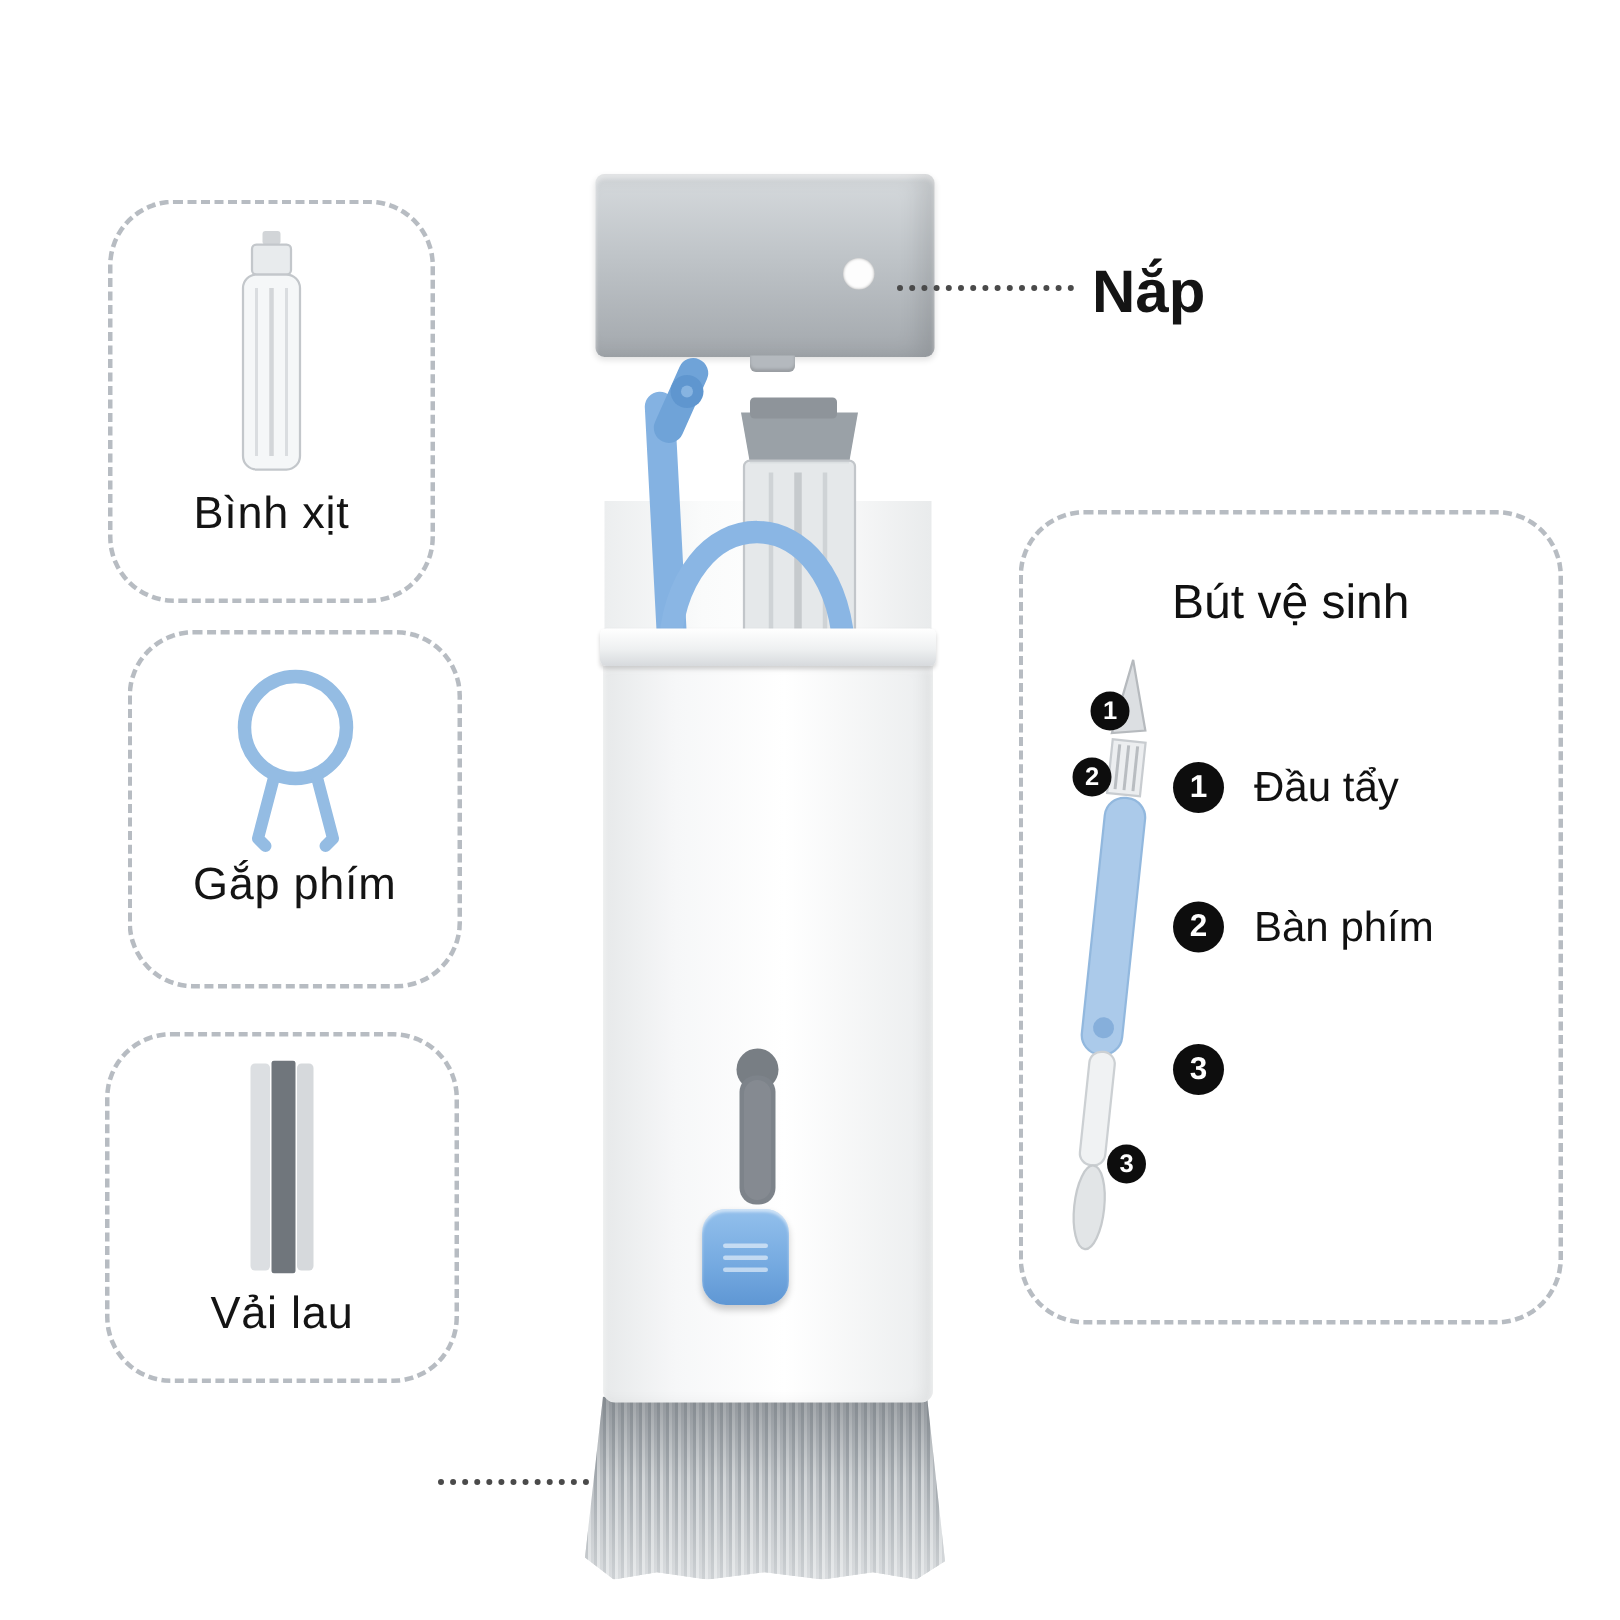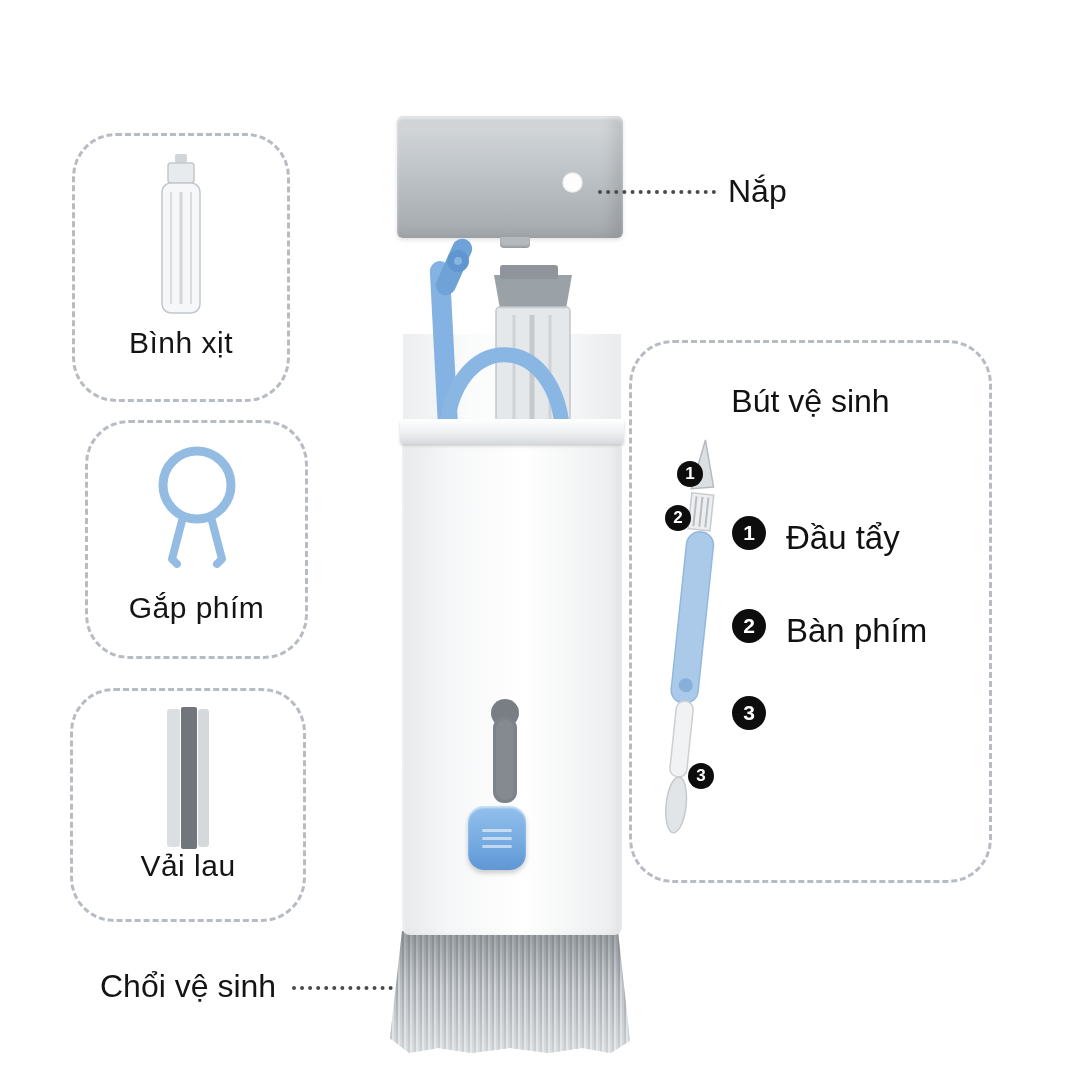--- a/index.html
+++ b/index.html
@@ -27,21 +27,21 @@
     background:#b4b9be;box-shadow:inset 0 -2px 2px rgba(0,0,0,.15);
   }
   .cap-hole{
     position:absolute;left:562px;top:172px;width:21px;height:21px;border-radius:50%;
     background:#fdfdfd;box-shadow:inset 0 0 2px rgba(0,0,0,.35);
   }
 
   
   .dotline{position:absolute;height:0;border-top:4px dotted #4a4a4a;}
 
-  .callout-text{position:absolute;font-size:32px;color:#141414;}
+  .callout-text{position:absolute;font-size:40px;color:#141414;font-weight:bold;}
 
   
   .case-top{
     position:absolute;left:403px;top:334px;width:218px;height:92px;
     background:linear-gradient(90deg,#eceeef,#fafbfb 30%,#ffffff 60%,#e9ebec 100%);
   }
   .case-rim{
     position:absolute;left:400px;top:419px;width:224px;height:25px;border-radius:4px;
     background:linear-gradient(180deg,#ffffff 0%,#eef0f1 55%,#d7dadd 100%);
     box-shadow:0 2px 3px rgba(0,0,0,.18);z-index:4;
@@ -63,30 +63,30 @@
   
   .bristles{
     position:absolute;left:390px;top:931px;width:240px;height:122px;z-index:2;
     background:
       linear-gradient(180deg,rgba(104,110,116,.55) 0%,rgba(150,156,161,.18) 45%,rgba(238,240,241,.55) 100%),
       repeating-linear-gradient(90deg,#a6acb1 0 2px,#dee1e3 2px 4px,#c2c6ca 4px 6px);
     clip-path:polygon(5% 0,95% 0,100% 90%,92% 100%,80% 96%,66% 100%,50% 96%,34% 100%,20% 96%,8% 100%,0 88%);
   }
 
   
-  .pen-box{left:629px;top:340px;width:357px;height:537px;}
+  .pen-box{left:679px;top:340px;width:357px;height:537px;}
   .pen-title{margin-top:40px;font-size:32px;text-align:center;}
   .badge{
     background:#0d0d0d;color:#fff;border-radius:50%;display:flex;align-items:center;justify-content:center;
     font-weight:bold;
   }
   .badge-sm{position:absolute;width:26px;height:26px;font-size:17px;}
   .pen-item{position:absolute;display:flex;align-items:center;left:100px;}
   .pen-item .badge{width:34px;height:34px;font-size:21px;flex:0 0 auto;}
-  .pen-item-label{font-size:33px;margin-left:20px;white-space:nowrap;margin-top:11px;}
+  .pen-item-label{font-size:28px;margin-left:20px;white-space:nowrap;}
 </style>
 </head>
 <body>
 
 <div class="canvas">
 
   <div class="dash-box" style="left:72px;top:133px;width:212px;height:247px;padding-top:16px;">
     <svg width="56" height="166" viewBox="0 0 56 166">
       <rect x="22" y="2" width="12" height="9" rx="2" fill="#d2d5d8"></rect>
       <rect x="15" y="11" width="26" height="20" rx="3" fill="#e8ebed" stroke="#c3c7cb" stroke-width="1.5"></rect>
@@ -97,30 +97,30 @@
     </svg>
     <div class="box-label" style="margin-top:8px;">Bình xịt</div>
   </div>
 
   <div class="dash-box" style="left:85px;top:420px;width:217px;height:215px;padding-top:18px;">
     <svg width="112" height="128" viewBox="0 0 112 128">
       <circle cx="56" cy="44" r="34" fill="none" stroke="#94bce3" stroke-width="9"></circle>
       <path d="M42 76 L31 118 L36 123" fill="none" stroke="#94bce3" stroke-width="8" stroke-linecap="round" stroke-linejoin="round"></path>
       <path d="M70 76 L81 118 L76 123" fill="none" stroke="#94bce3" stroke-width="8" stroke-linecap="round" stroke-linejoin="round"></path>
     </svg>
-    <div class="box-label" style="margin-top:22px;">Gắp phím</div>
+    <div class="box-label" style="margin-top:4px;">Gắp phím</div>
   </div>
 
   <div class="dash-box" style="left:70px;top:688px;width:230px;height:212px;padding-top:16px;">
     <svg width="46" height="142" viewBox="0 0 46 142">
       <rect x="2" y="2" width="13" height="138" rx="3" fill="#dcdfe2"></rect>
       <rect x="16" y="0" width="16" height="142" rx="2" fill="#70767c"></rect>
       <rect x="33" y="2" width="11" height="138" rx="3" fill="#d6d9dc"></rect>
     </svg>
-    <div class="box-label" style="">Vải lau</div>
+    <div class="box-label" style="margin-top:10px;">Vải lau</div>
   </div>
 
   <div class="cap"></div>
   <div class="cap-tab"></div>
   <div class="cap-hole"></div>
   <div class="dotline" style="left:598px;top:190px;width:118px;"></div>
   <div class="callout-text" style="left:728px;top:173px;">Nắp</div>
 
   <div class="case-top"></div>
   <svg class="abs" style="left:410px;top:235px;z-index:3;" width="200" height="205" viewBox="0 0 200 205">
@@ -154,21 +154,20 @@
   <div class="slider-btn">
     <div class="slider-ridges">
       <div class="slider-ridge"></div>
         <div class="slider-ridge"></div>
         <div class="slider-ridge"></div>
     </div>
   </div>
 
   <div class="bristles"></div>
   <div class="dotline" style="left:292px;top:986px;width:133px;"></div>
-  <div class="callout-text" style="left:100px;top:968px;">Chổi vệ sinh</div>
 
   <div class="dash-box pen-box">
     <div class="pen-title">Bút vệ sinh</div>
 
     <svg class="abs" style="left:18px;top:92px;" width="110" height="420" viewBox="0 0 110 420">
       <g transform="rotate(6 55 210)">
 
         <polygon points="34,6 47,52 25,56" fill="#dcdfe2" stroke="#b6babe" stroke-width="1.5"></polygon>
 
         <rect x="26" y="60" width="22" height="36" fill="#eceef0" stroke="#c8ccd0" stroke-width="1.5"></rect>

